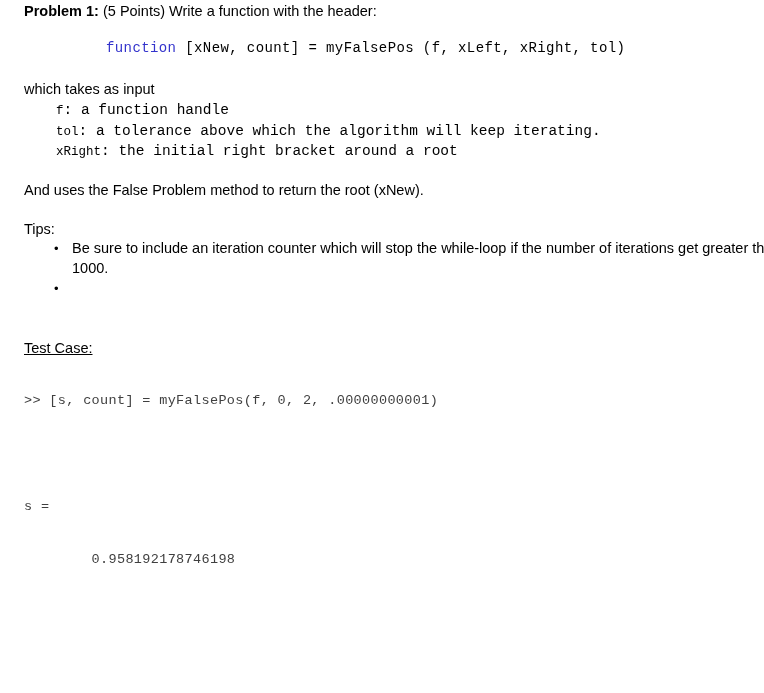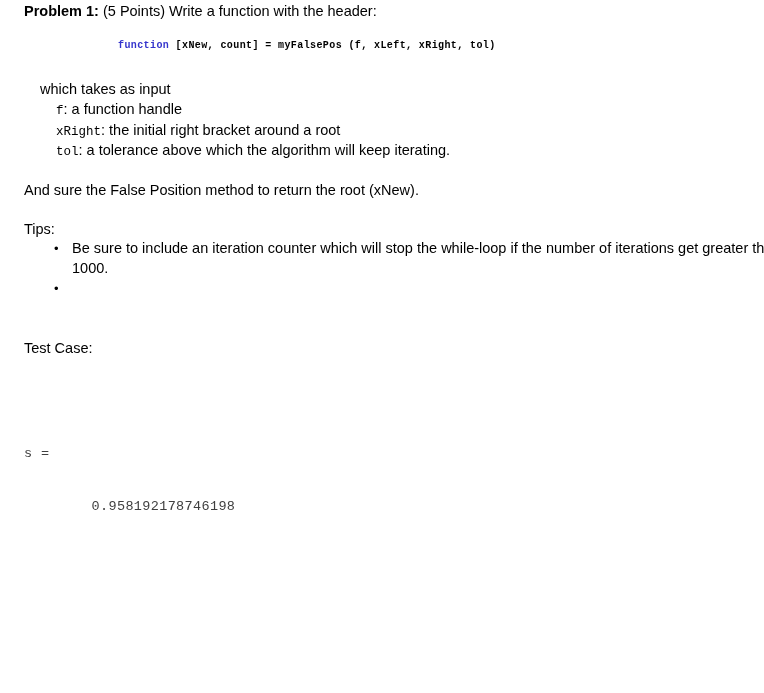--- a/index.html
+++ b/index.html
@@ -40,60 +40,58 @@
   .problem-label {
     font-weight: bold;
   }
   .problem-rest {
     font-weight: normal;
   }
 
   
   .func-header {
     position: absolute;
-    left: 118px;
+    left: 106px;
     top: 40px;
     white-space: pre;
     font-family: "Liberation Mono", "DejaVu Sans Mono", monospace;
-    font-size: 10px;
+    font-size: 14px;
     letter-spacing: 0.4px;
     color: #000000;
-    font-weight: bold;
   }
   .kw {
     color: #3333cc;
   }
 
   
   .takes-input {
     position: absolute;
     left: 24px;
     top: 80px;
     white-space: nowrap;
-    margin-left: 16px;
   }
 
   
   .param-list {
     position: absolute;
     left: 56px;
     top: 99px;
   }
   .param-row {
     white-space: nowrap;
     line-height: 20.5px;
     height: 20.5px;
   }
   .param-name {
     font-family: "Liberation Mono", "DejaVu Sans Mono", monospace;
     font-size: 12.5px;
     color: #000000;
   }
   .param-desc {
-    font-family: Liberation Sans, sans-serif;
+    font-family: Liberation Mono, monospace;
     font-size: 14.5px;
   }
 
   
   .and-uses {
     position: absolute;
     left: 24px;
     top: 181px;
     white-space: nowrap;
   }
@@ -127,20 +125,21 @@
     top: 0;
     font-size: 13px;
     line-height: 19.5px;
   }
 
   
   .testcase-head {
     position: absolute;
     left: 24px;
     top: 339px;
+    text-decoration: underline;
     white-space: nowrap;
   }
   .console {
     position: absolute;
     left: 24px;
     top: 357px;
     width: 720px;
     font-family: "Liberation Mono", "DejaVu Sans Mono", monospace;
     font-size: 13.5px;
     letter-spacing: 0.35px;
@@ -168,43 +167,44 @@
 
   <div class="func-header"><span class="kw">function</span><span> [xNew, count] = myFalsePos (f, xLeft, xRight, tol)</span></div>
 
   <div class="takes-input prose">which takes as input</div>
 
   <div class="param-list">
     <div class="param-row">
       <span class="param-name">f</span><span class="param-desc">: a function handle</span>
     </div>
     <div class="param-row">
+      <span class="param-name">tol</span><span class="param-desc">:  a tolerance above which the algorithm will keep iterating.</span>
+    </div>
+    <div class="param-row">
       <span class="param-name">xRight</span><span class="param-desc">:  the initial right bracket around a root</span>
     </div>
-    <div class="param-row">
-      <span class="param-name">tol</span><span class="param-desc">:  a tolerance above which the algorithm will keep iterating.</span>
-    </div>
   </div>
 
-  <div class="and-uses prose">And sure the False Position method to return the root (xNew).</div>
+  <div class="and-uses prose">And uses the False Problem method to return the root (xNew).</div>
 
   <div class="tips-head prose">Tips:</div>
   <ul class="tips-list">
     <li>
       <span class="bullet">•</span>
       <span>Be sure to include an iteration counter which will stop the while-loop if the number of iterations get greater than 1000.</span>
     </li>
     <li>
       <span class="bullet">•</span>
     </li>
   </ul>
 
   <div class="testcase-head prose">Test Case:</div>
 
   <div class="console">
+    <span class="line">&gt;&gt; [s, count] = myFalsePos(f, 0, 2, .00000000001)</span>
     <span class="blank"></span>
     <span class="line">s =</span>
     <span class="line">        0.958192178746198</span>
     <span class="blank"></span>
     
     
     
     
     
     

